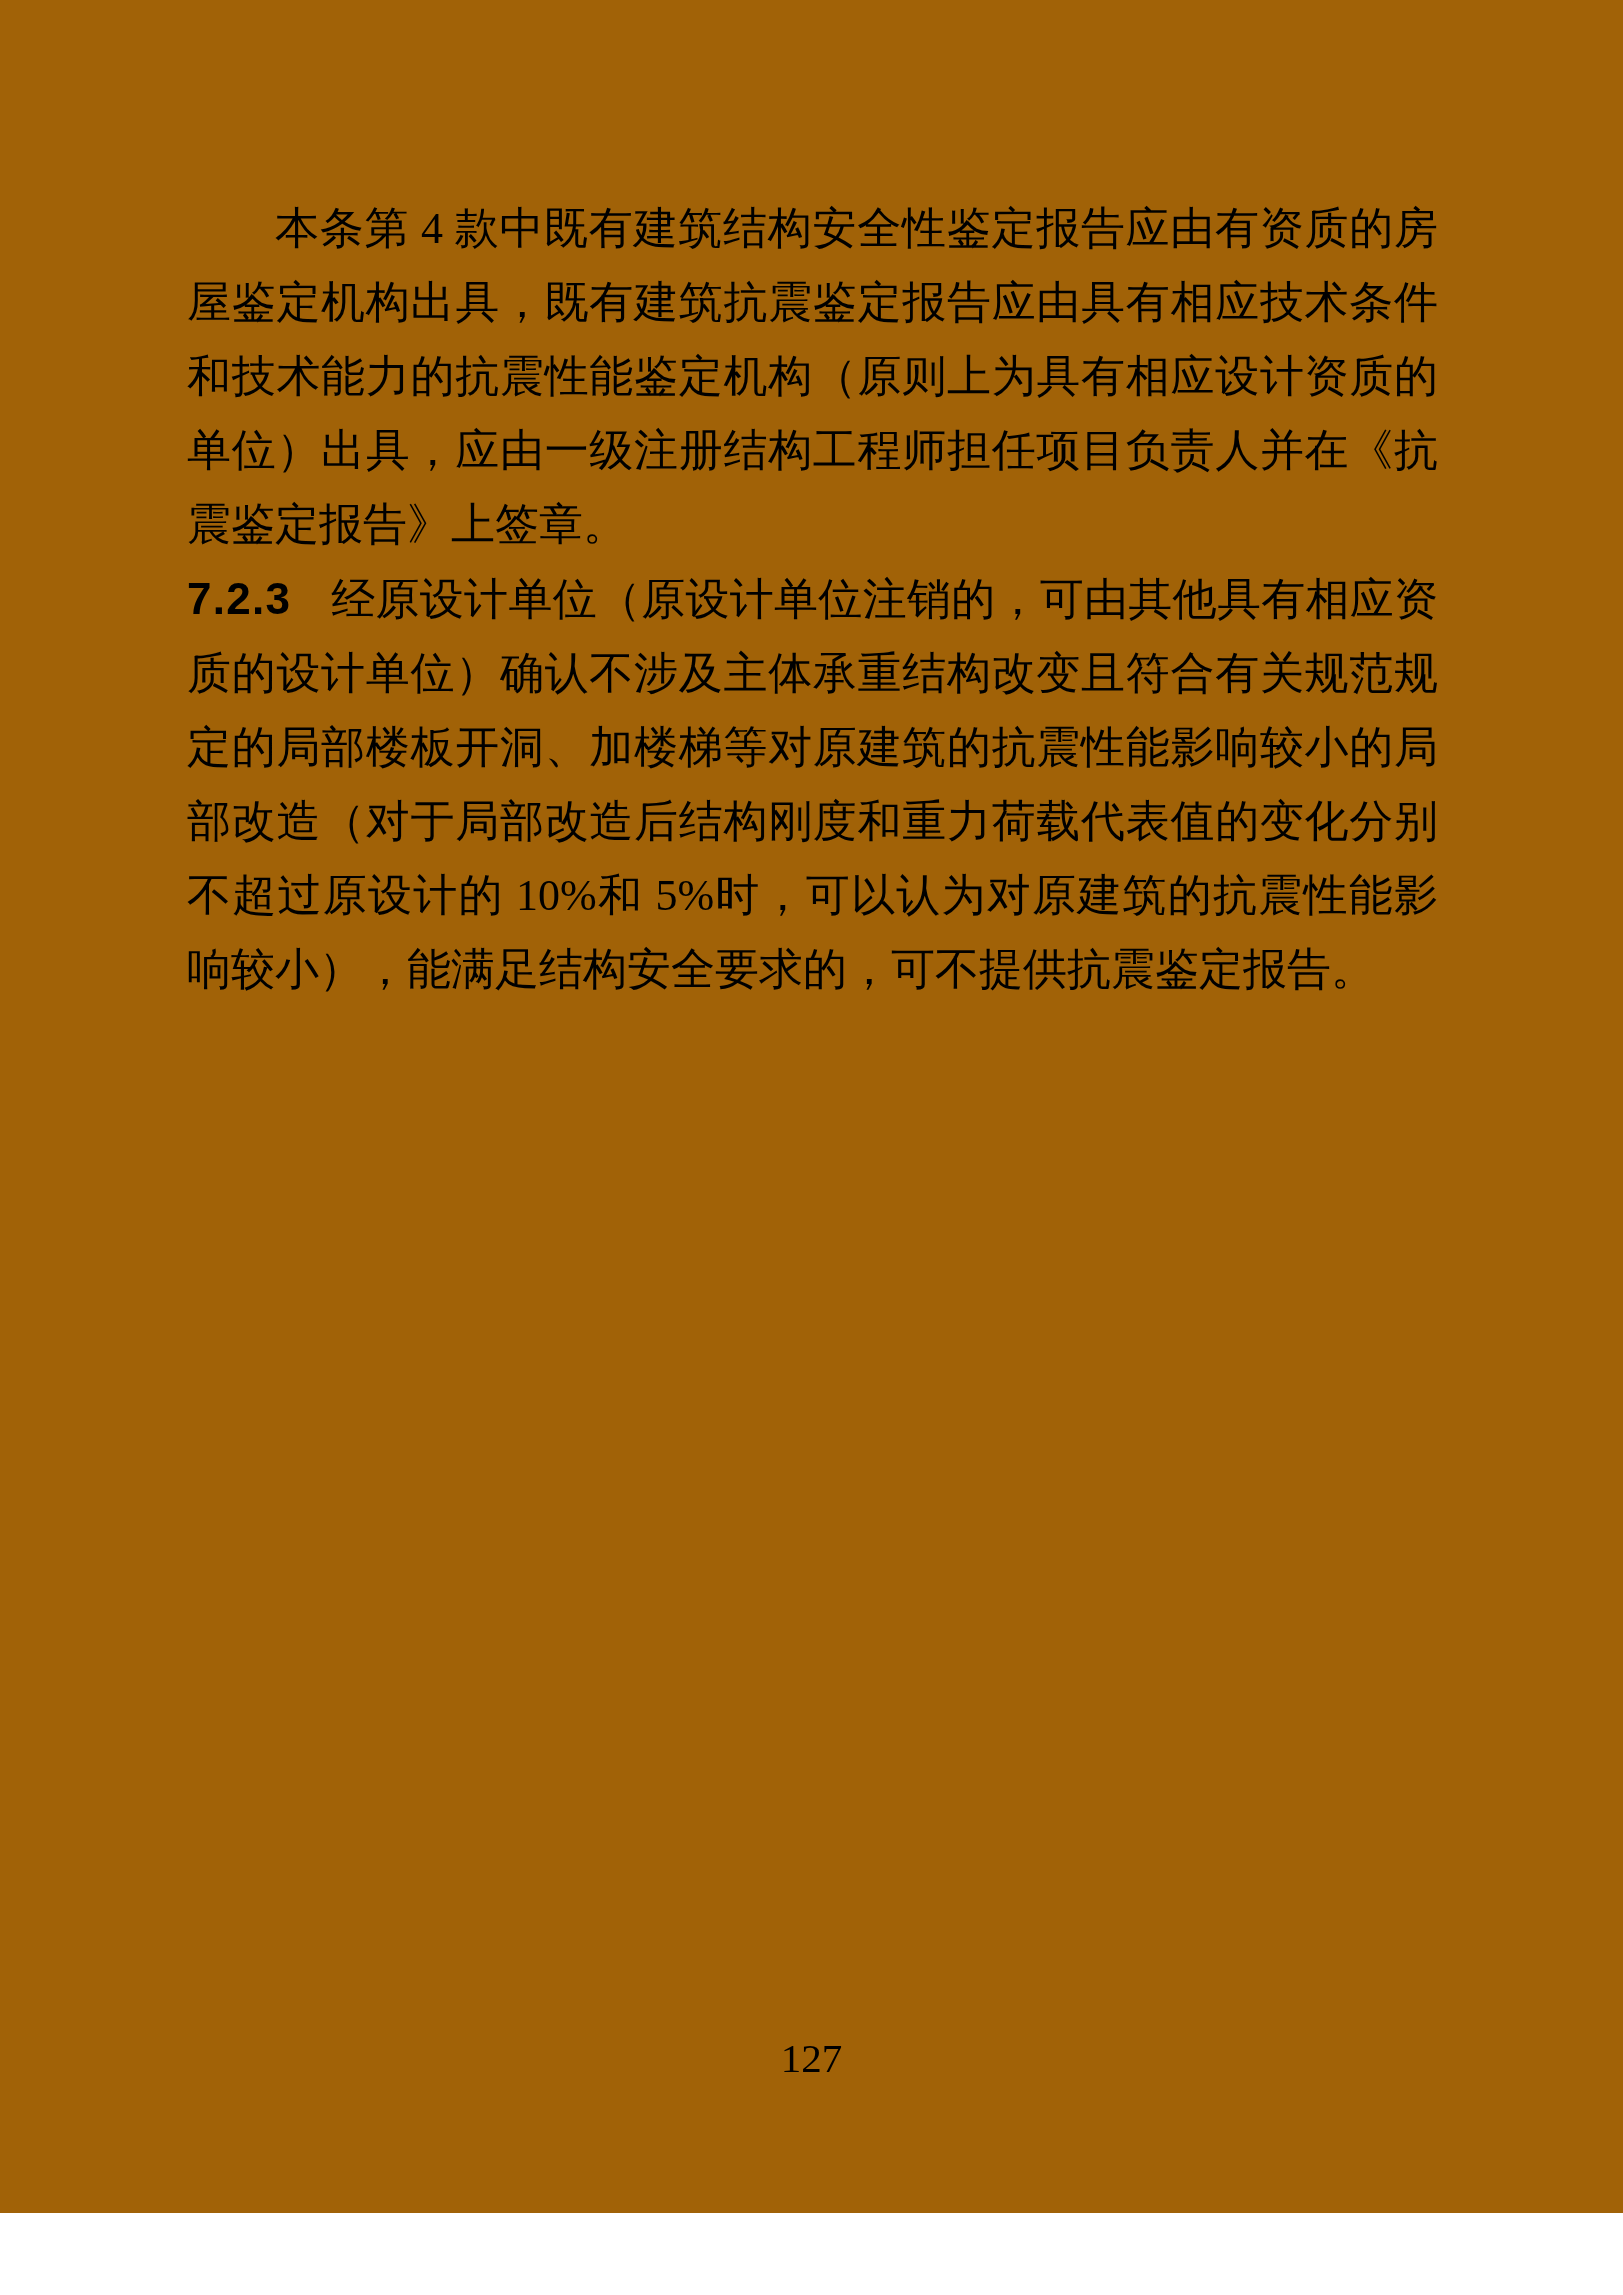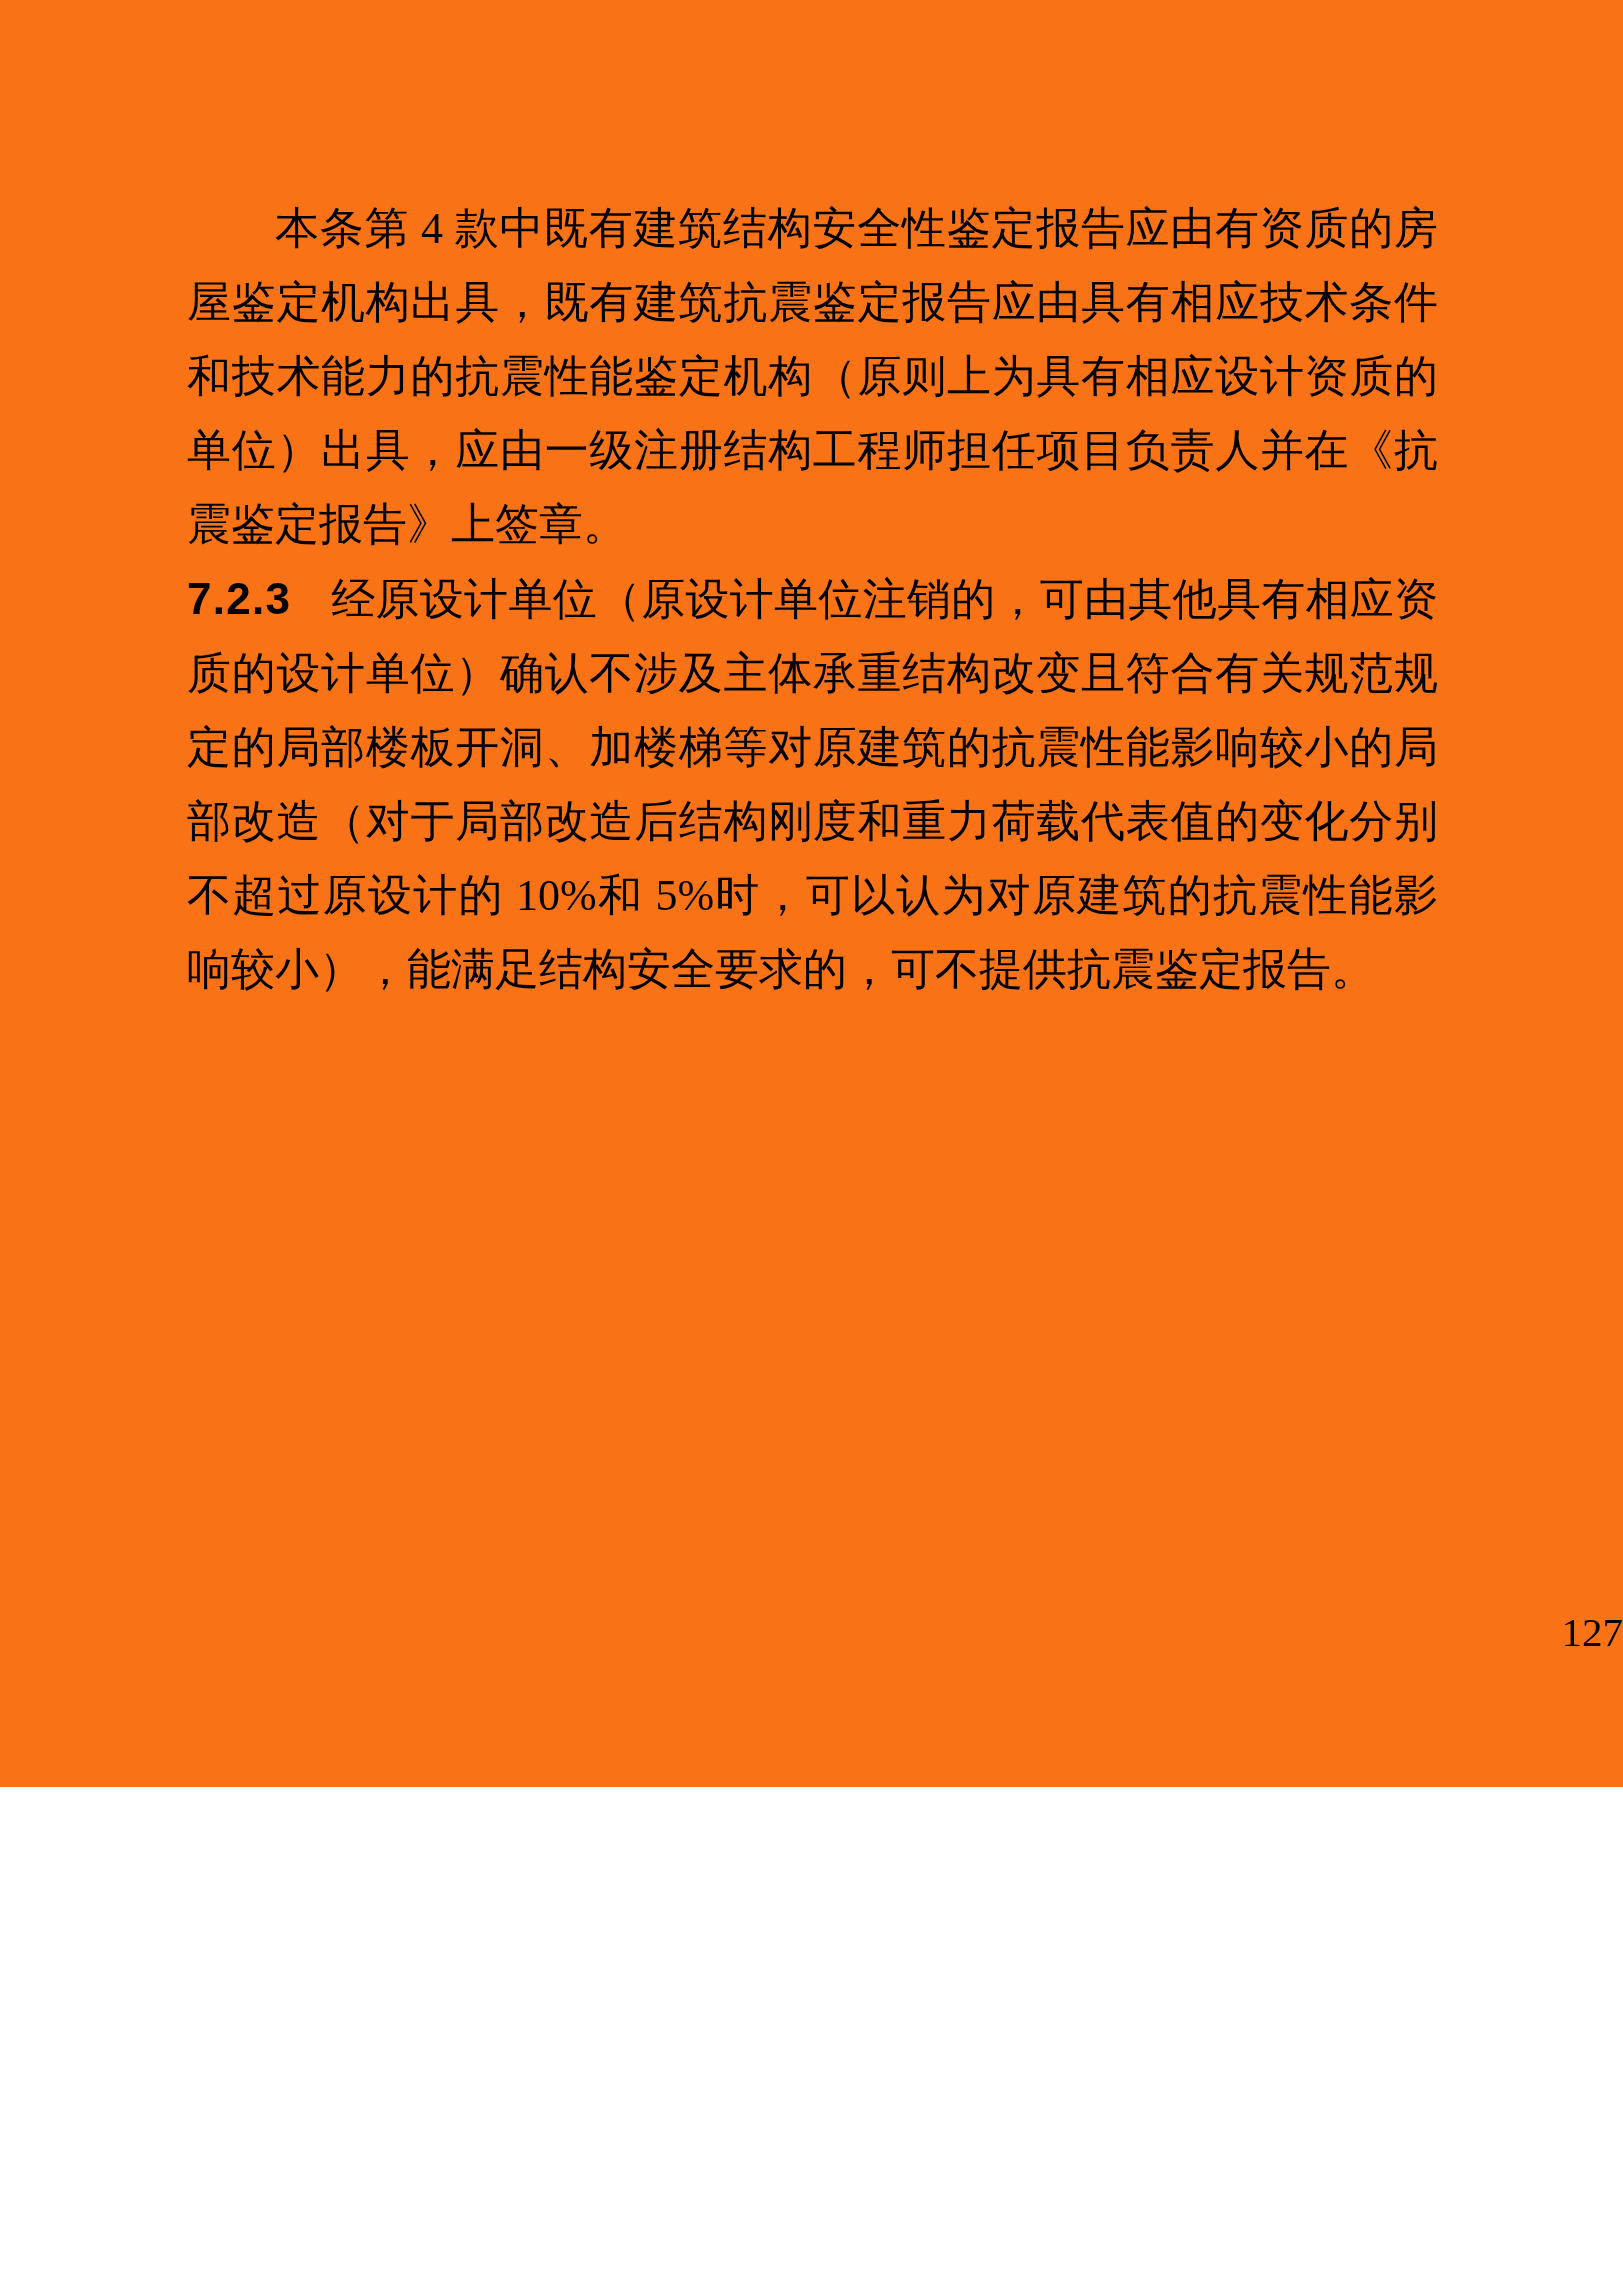--- a/index.html
+++ b/index.html
@@ -3,22 +3,22 @@
 <meta charset="utf-8">
 <style>
   html, body {
     margin: 0;
     padding: 0;
     background: #ffffff;
   }
   .page {
     position: relative;
     width: 1623px;
-    height: 1787px;
-    background: #f97316;
+    height: 2213px;
+    background: #a16207;
     color: #000000;
     font-family: "Liberation Serif", "DejaVu Serif", serif;
     overflow: hidden;
     text-decoration: underline;
   }
   .text-block {
     position: absolute;
     left: 187px;
     top: 192px;
     width: 1251px;
@@ -39,21 +39,21 @@
     font-family: "Liberation Sans", "DejaVu Sans", sans-serif;
     font-weight: bold;
     letter-spacing: 1.3px;
     margin-right: 0.9em;
   }
   .page-number {
     position: absolute;
     bottom: 134px;
     left: 0;
     width: 100%;
-    text-align: right;
+    text-align: center;
     font-size: 41px;
     line-height: 41px;
     font-family: "Liberation Serif", "DejaVu Serif", serif;
   }
 </style>
 </head>
 <body>
 
 <div class="page">
   <div class="text-block" id="paragraphs">

